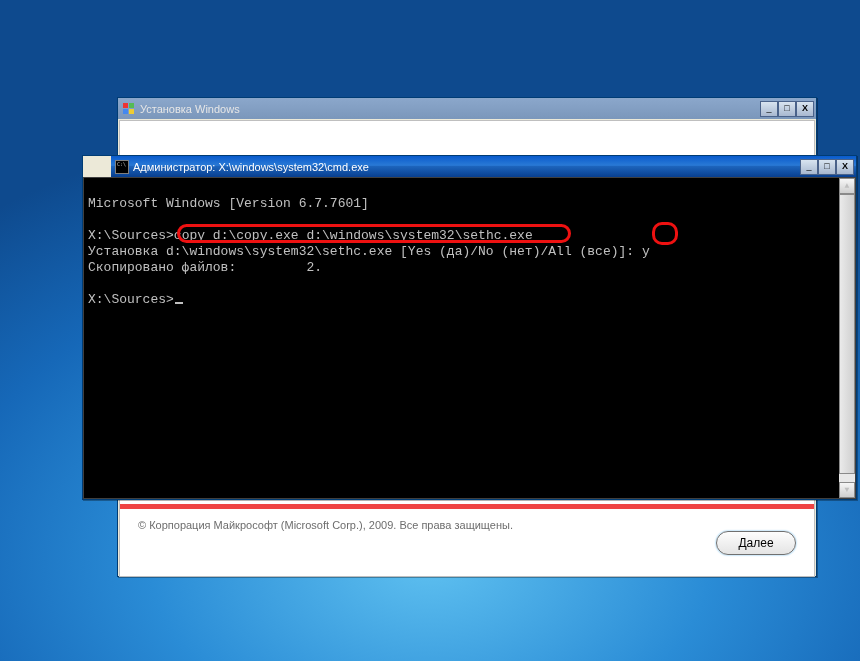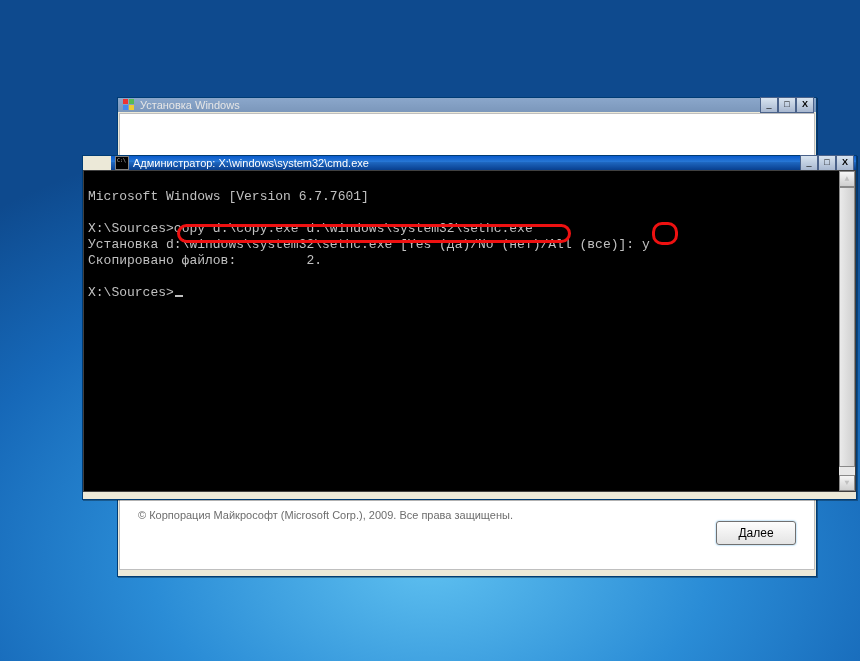--- a/index.html
+++ b/index.html
@@ -10,21 +10,21 @@
   }
 
   
   .win {
     position: absolute;
     background: #ece9d8;
     border: 1px solid #003c74;
     box-shadow: 1px 1px 0 rgba(0,0,0,.3);
   }
   .titlebar {
-    height: 14px;
+    height: 21px;
     background: linear-gradient(to bottom,#0058b6 0%,#2a7ad1 45%,#2472c6 46%,#0a52a3 100%);
     display: flex; align-items: center;
     padding: 0 2px 0 4px;
     color: #fff; font-size: 11px;
   }
   .inactive .titlebar {
     background: linear-gradient(to bottom,#8ba7cb 0%,#7b97bb 100%);
     color: #e6e6e6;
   }
   .ticon {
@@ -46,29 +46,29 @@
   #installer { left: 117px; top: 97px; width: 700px; height: 480px; }
   #installer .client {
     height: calc(100% - 21px);
     background: #fff;
     border: 1px solid #bfbfbf;
     margin: 1px;
     position: relative;
   }
   #installer .bottombar {
     position: absolute; left: 0; right: 0; bottom: 0; height: 72px;
-    border-top: 2px solid #ef4444;
+    border-top: 5px solid #ef4444;
     padding: 8px 18px;
   }
   #installer .copyright { color: #6d6d6d; font-size: 11px; margin-top: 2px; }
   #installer .nextbtn {
     position: absolute; right: 18px; top: 22px;
     min-width: 80px; height: 24px;
     background: linear-gradient(to bottom,#fdfdfd,#e4e4e4);
-    border: 1px solid #707070; border-radius: 3px;
+    border: 1px solid #707070; border-radius: 12px;
     font-size: 12px; padding: 0 12px; cursor: pointer;
     box-shadow: 0 0 2px #5cb3ea;
   }
 
   
   #cmd { left: 82px; top: 155px; width: 775px; height: 345px; }
   #cmd .titlebar {
     background: linear-gradient(to bottom,#0a5bcc 0%,#2a7ad6 45%,#1e66bf 46%,#083f8f 100%);
     margin-left: 28px;
   }

